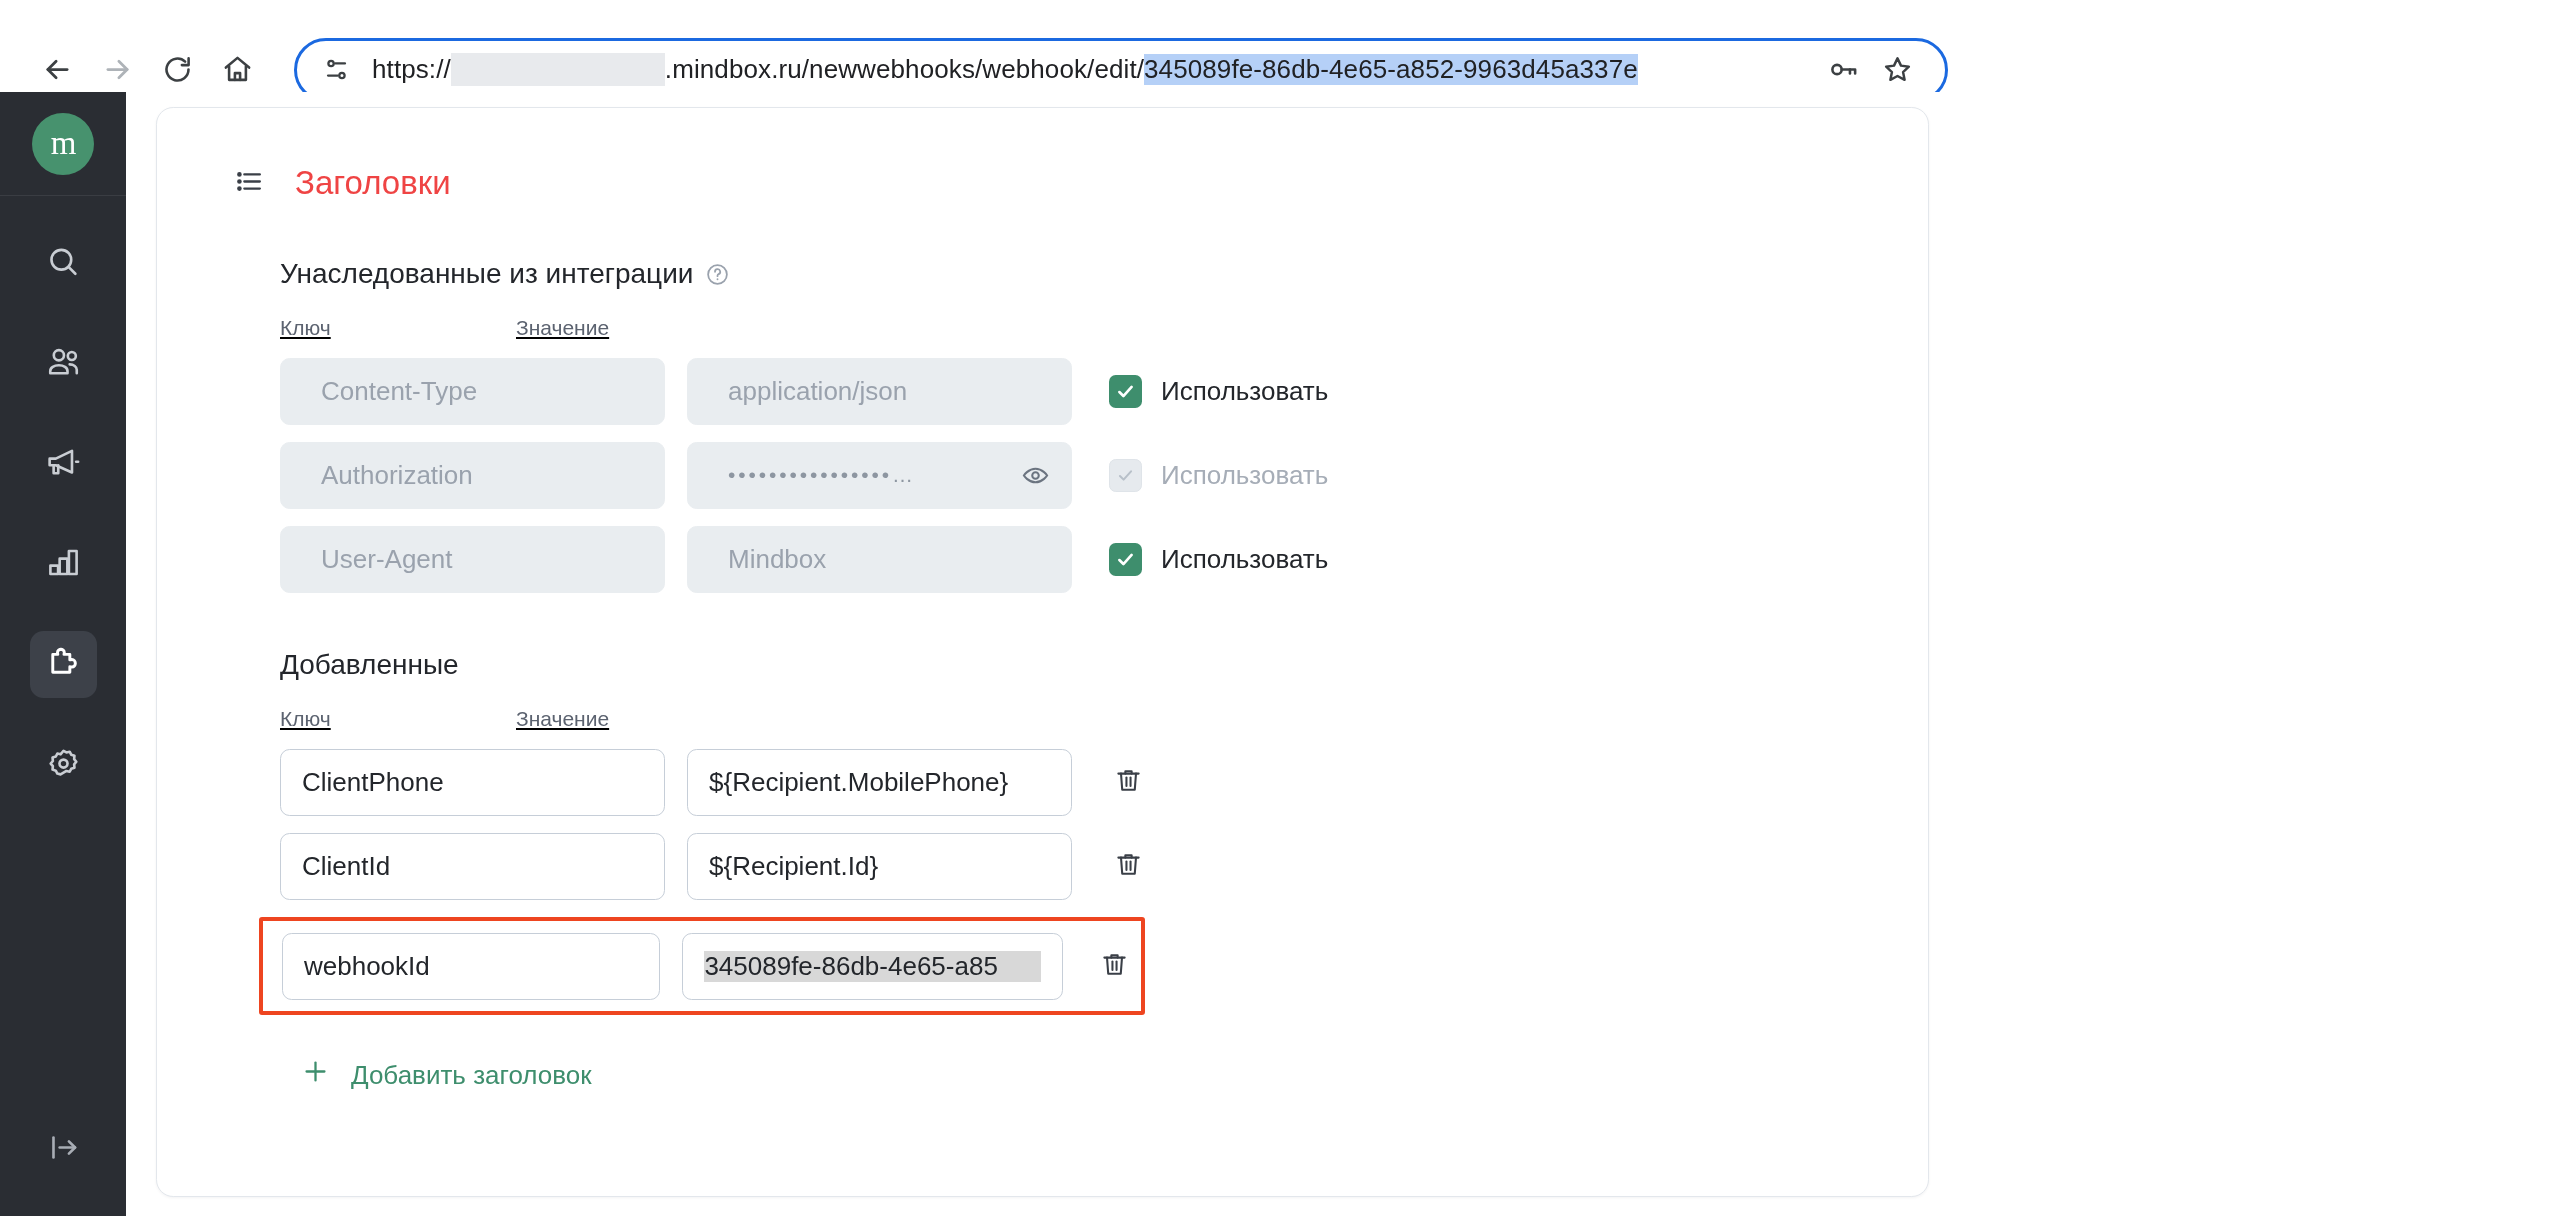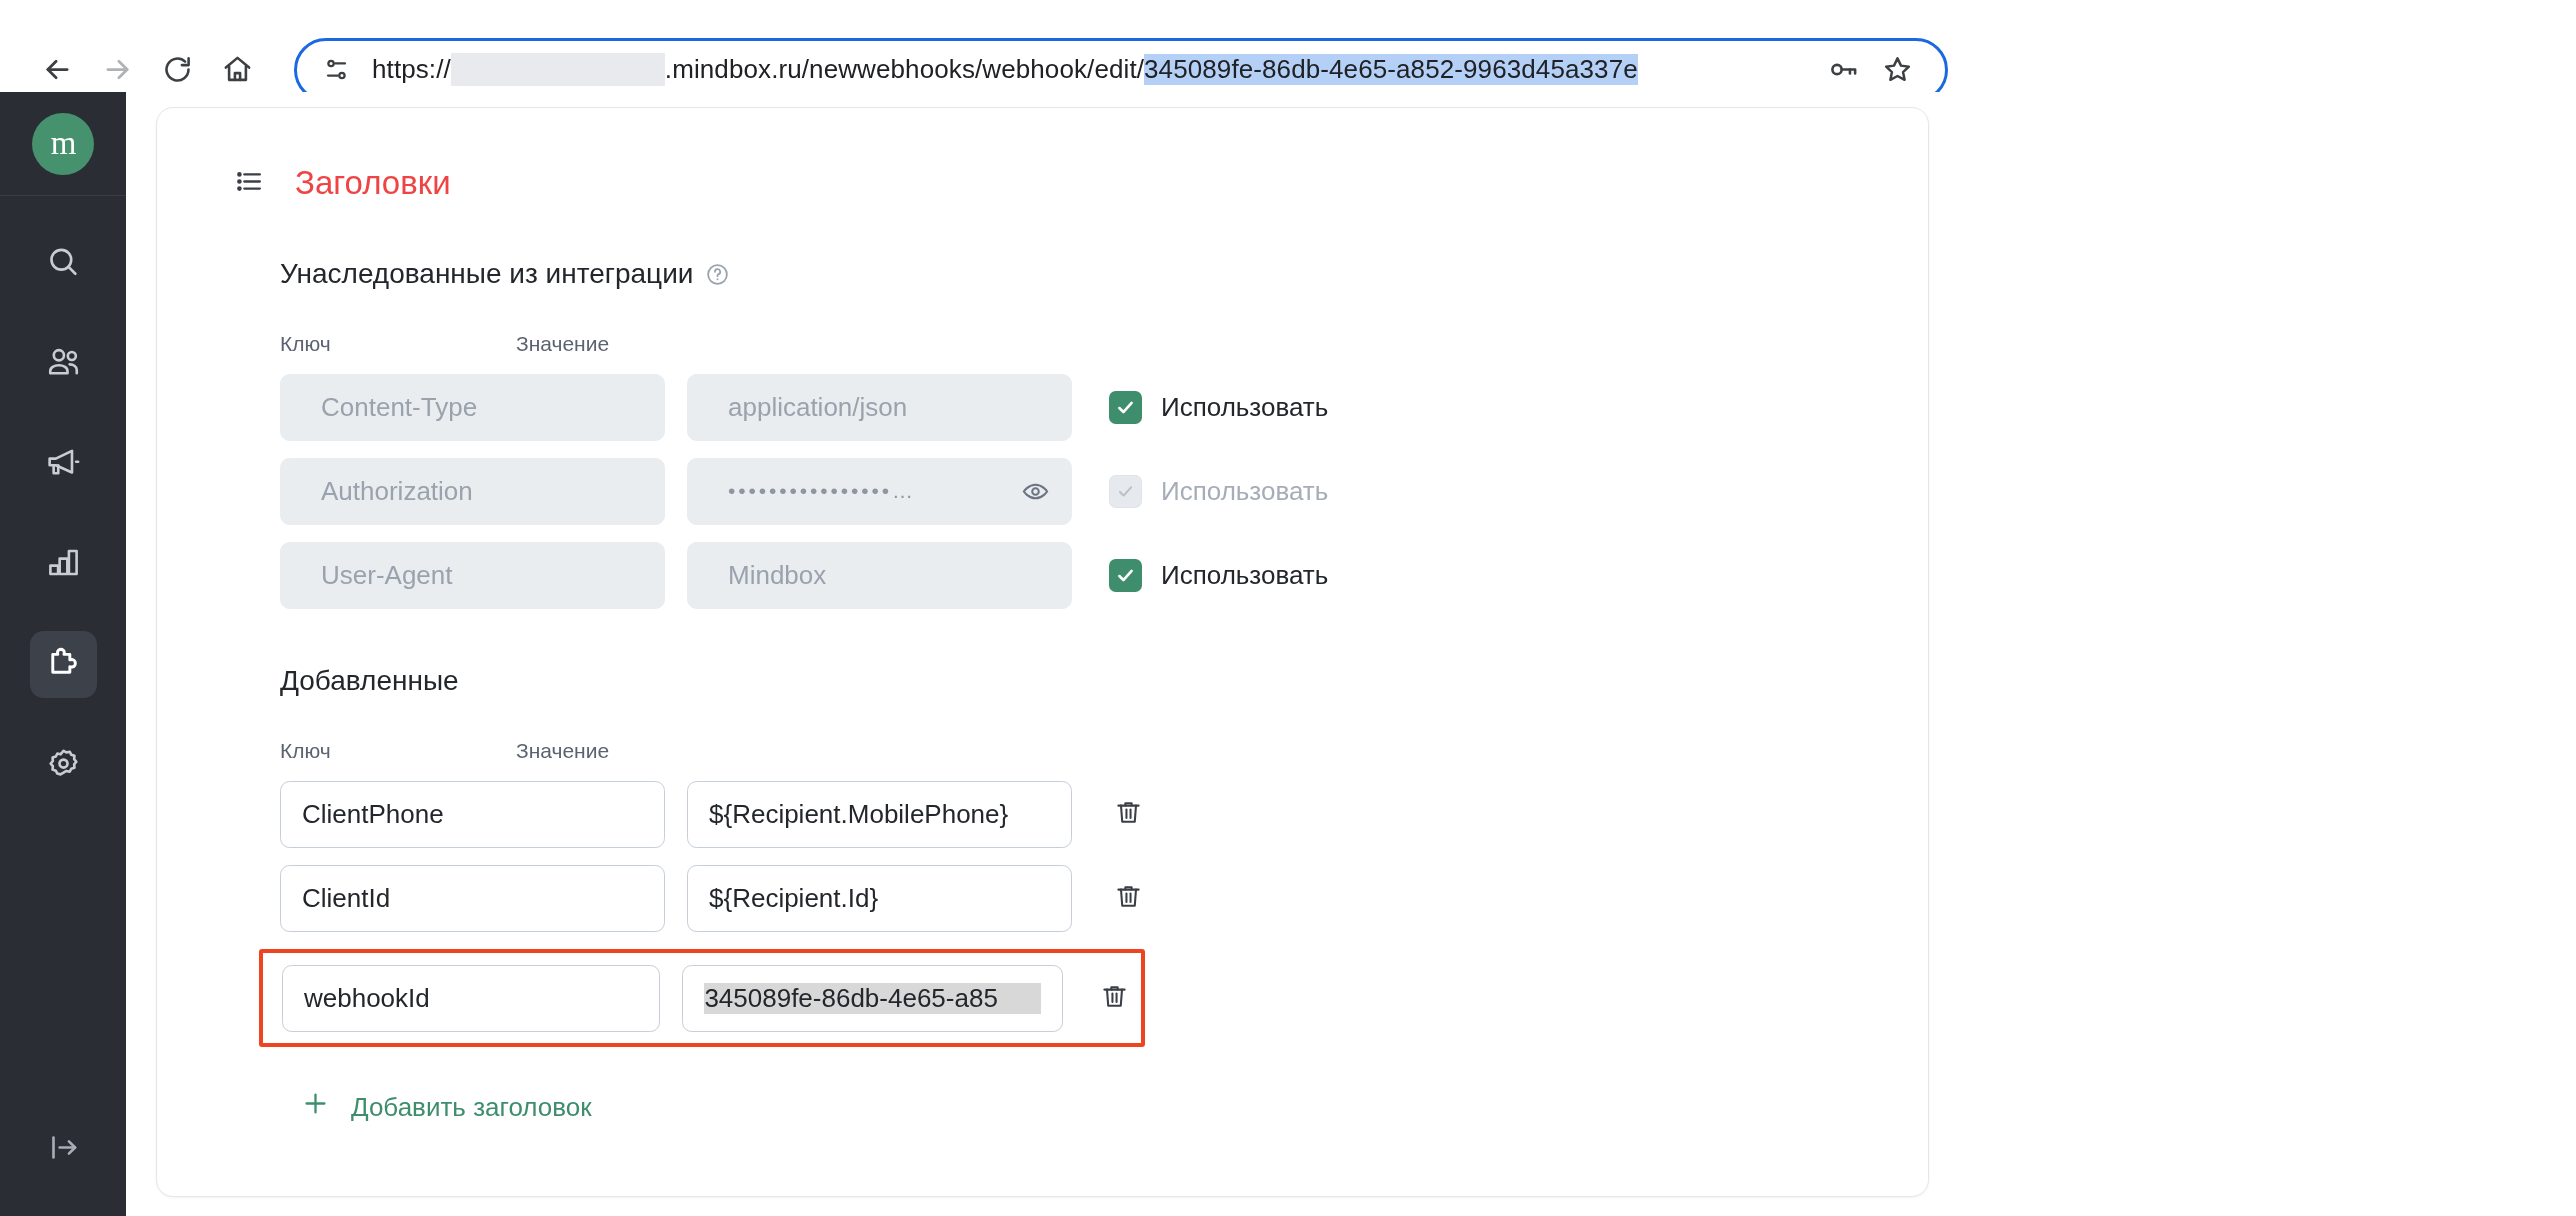--- a/index.html
+++ b/index.html
@@ -125,21 +125,22 @@
   .card-body { padding: 0 0 0 123px; }
 
   .section-title {
     font-size: 28px;
     color: #23262b;
     margin-top: 56px;
     display: flex; align-items: center; gap: 11.6px;
   }
   .col-labels {
     display: flex;
-    margin-top: 42px;
+    margin-top: 26px;
+    text-decoration: underline;
   }
   .col-label {
     font-size: 21px;
     color: #5c6370;
   }
   .col-label.key { width: 236px; }
 
   .row {
     display: flex; align-items: center;
     margin-top: 17.3px;

